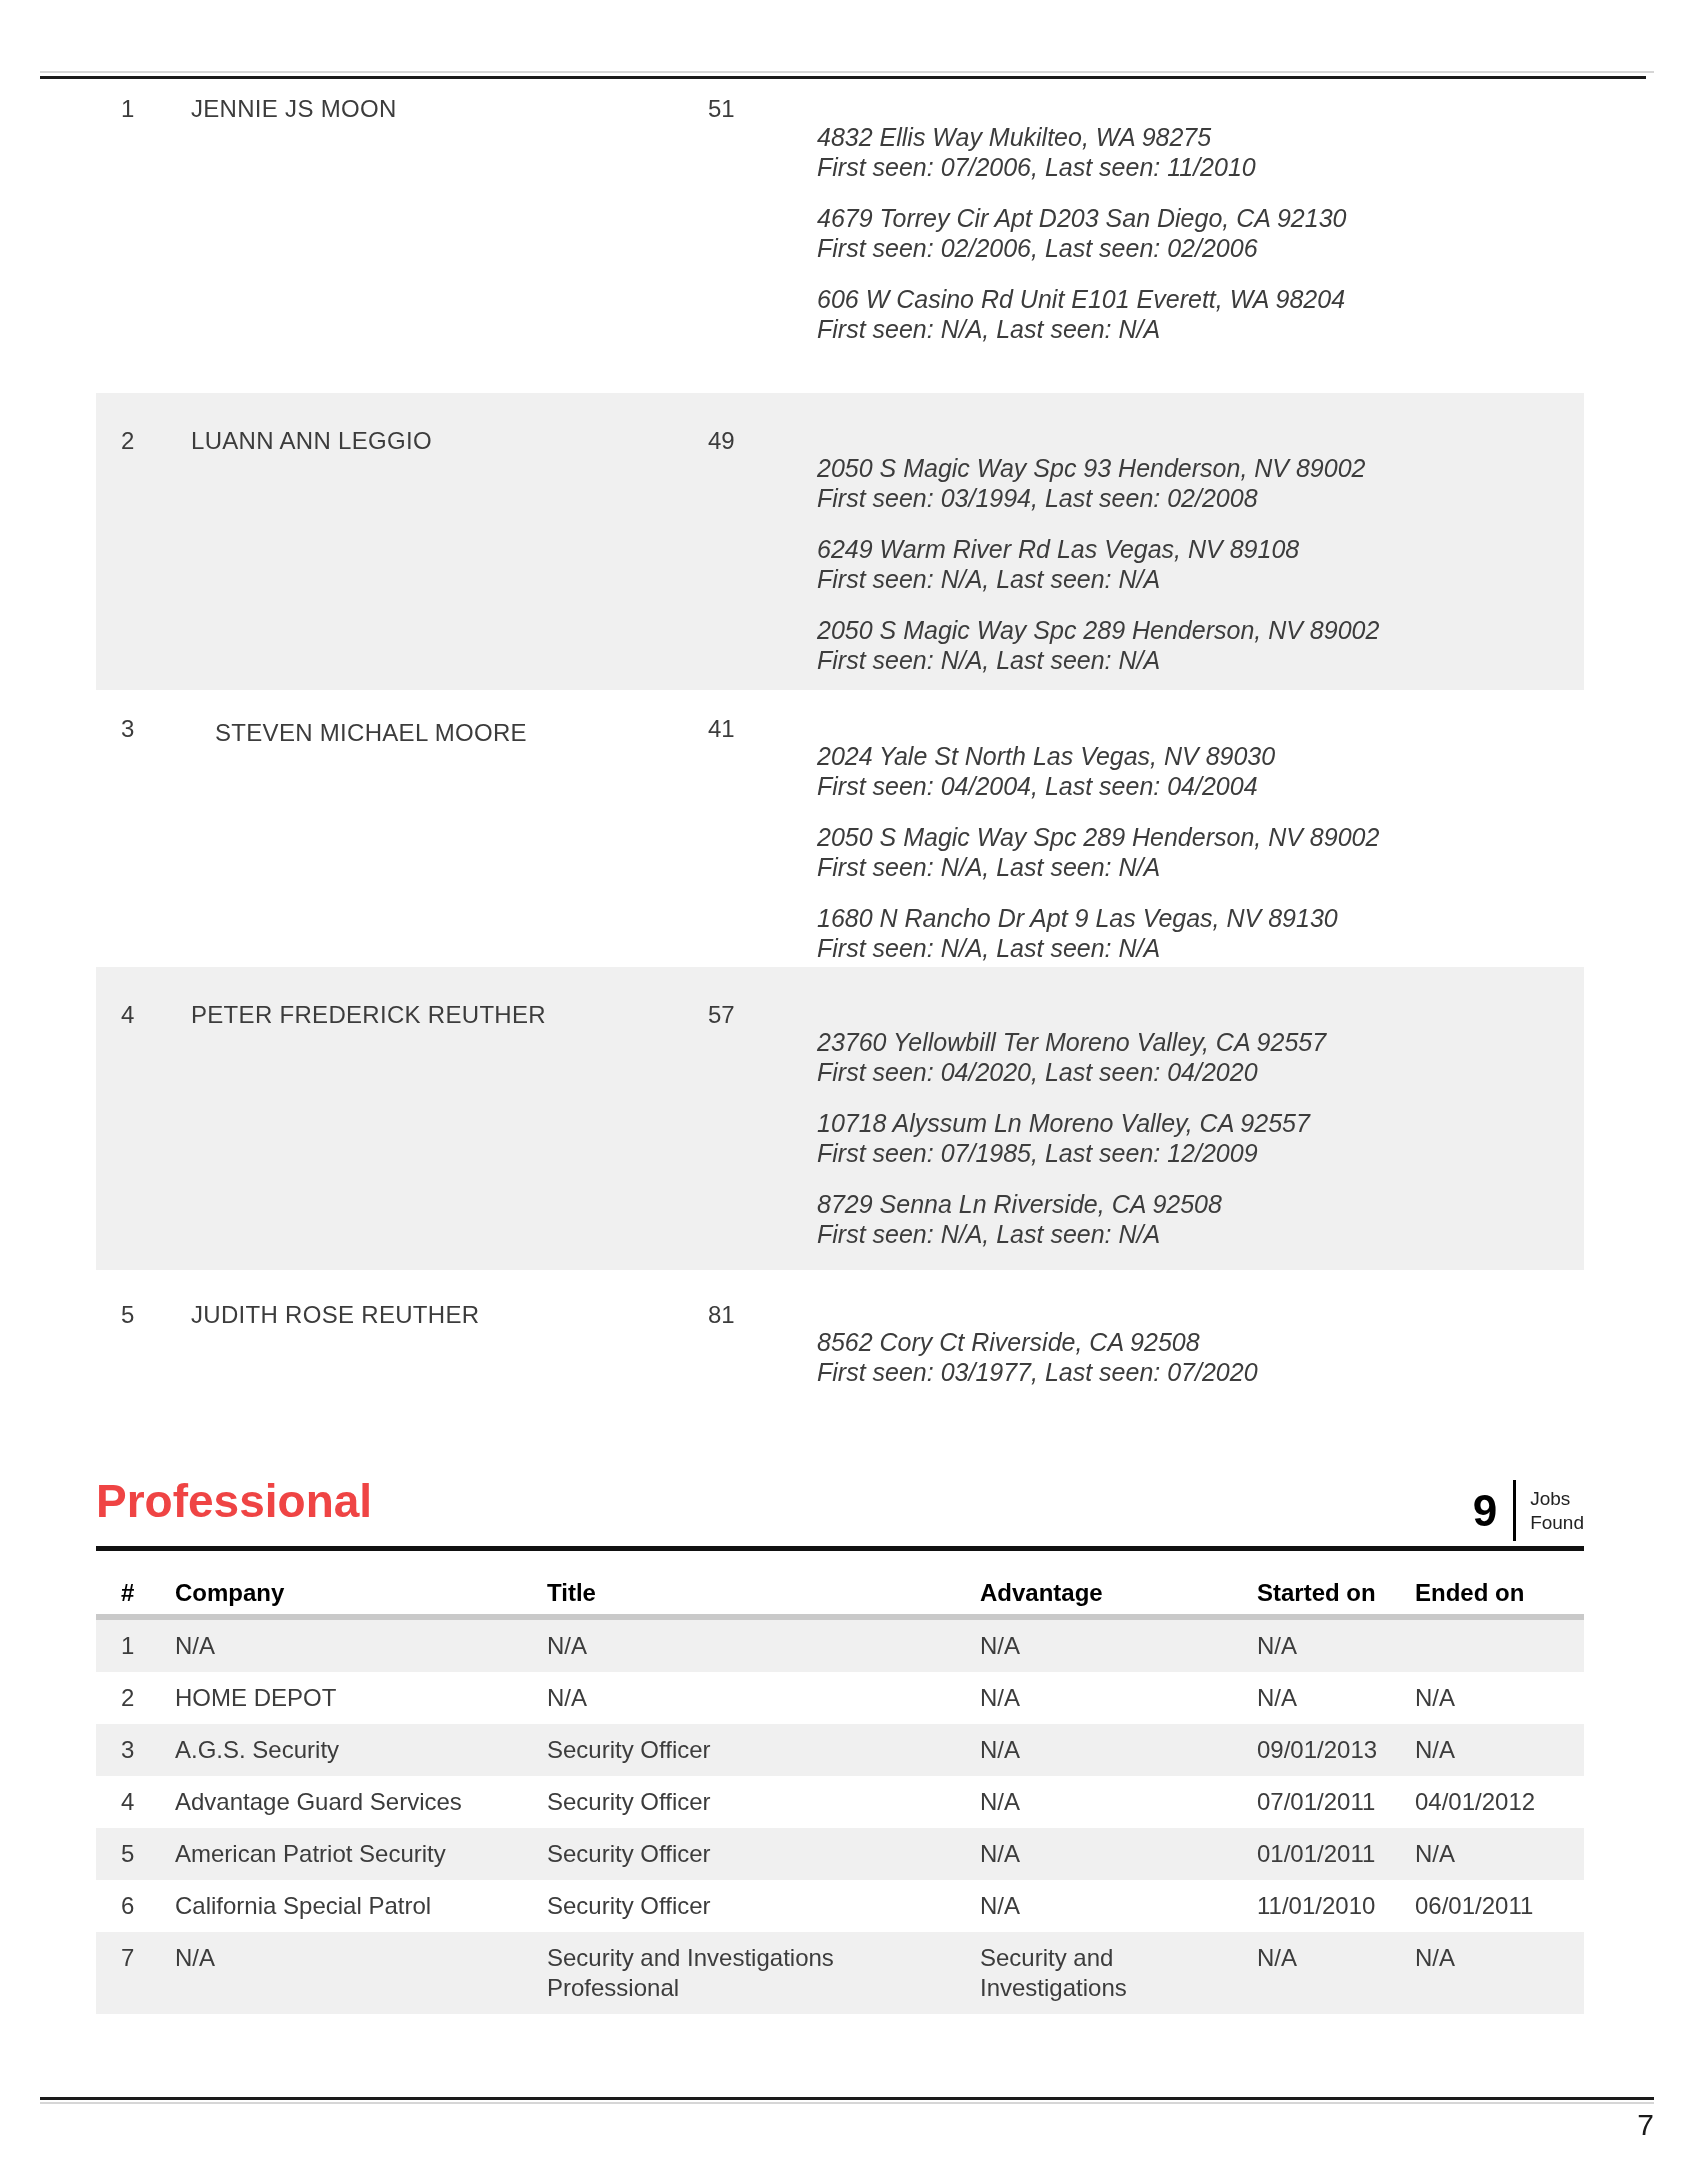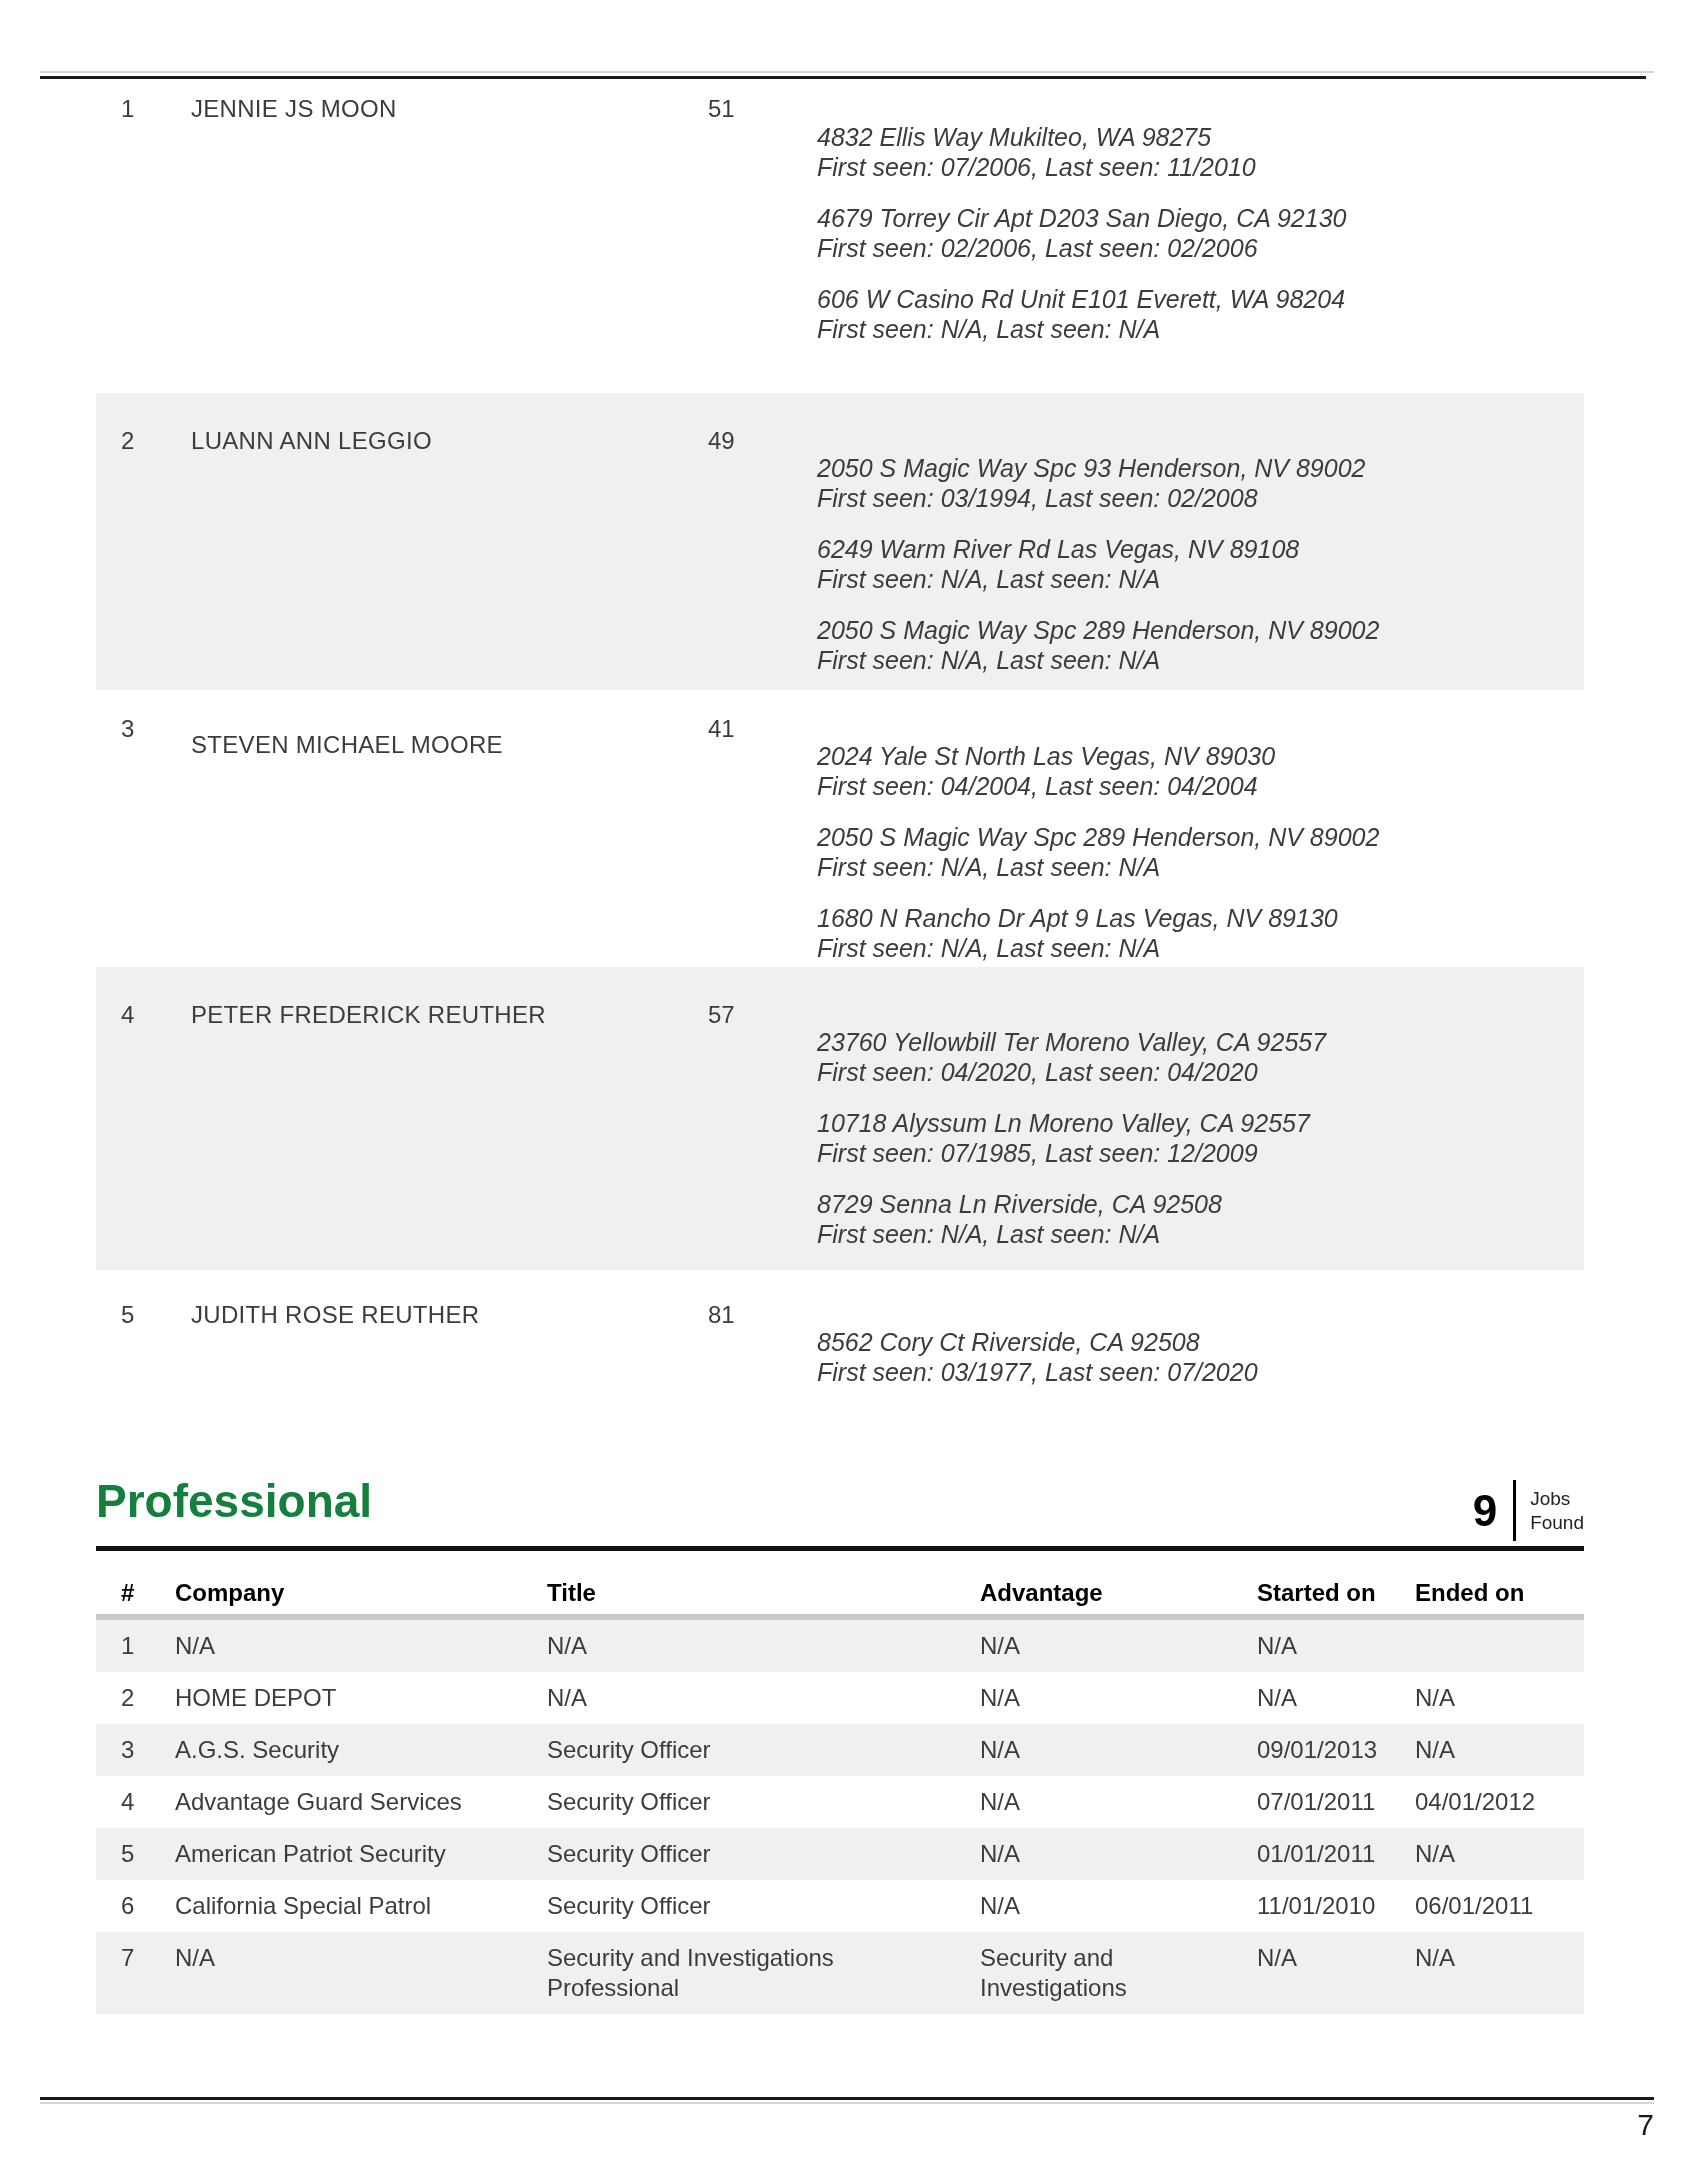--- a/index.html
+++ b/index.html
@@ -17,21 +17,21 @@
   .person-row.gray { background:#f0f0f0; }
   .p-num  { position:absolute; left:25px;  font-size:24px; line-height:30px; }
   .p-name { position:absolute; left:95px;  font-size:24px; line-height:30px; letter-spacing:0.3px; }
   .p-age  { position:absolute; left:612px; font-size:24px; line-height:30px; }
   .p-addrs{ position:absolute; left:721px; width:713px; }
   .addr-block { margin-bottom:21px; }
   .addr-line  { font-size:25px; line-height:30px;font-style:italic; }
 
   
   .prof { position:absolute; left:96px; top:1480px; width:1488px; }
-  .prof-title { position:absolute; top:-6px; left:0; font-size:46px; line-height:55px; font-weight:bold; color:#15803d; }
+  .prof-title { position:absolute; top:-6px; left:0; font-size:46px; line-height:55px; font-weight:bold; color:#ef4444; }
   .jobs-found { position:absolute; top:0; right:0; display:flex; align-items:center; }
   .jobs-count { font-size:44px; font-weight:bold; color:#000; line-height:48px; }
   .jobs-divider { width:3px; height:61px; background:#000; margin:0 14px 0 16px; }
   .jobs-label { font-size:19px; line-height:24px; color:#222; }
   .prof-topline { position:absolute; top:66px; left:0; width:100%; height:5px; background:#111; }
   .prof-grid {
     display:grid;
     grid-template-columns:79px 372px 433px 277px 158px 168px;
     width:100%;
   }
@@ -94,21 +94,21 @@
         </div>
         <div class="addr-block">
           <div class="addr-line">2050 S Magic Way Spc 289 Henderson, NV 89002</div>
           <div class="addr-line">First seen: N/A, Last seen: N/A</div>
         </div>
       </div>
     </div>
 
     <div class="person-row" style="height:277px;">
       <span class="p-num" style="top:24px;">3</span>
-      <span class="p-name" style="top:40px;">STEVEN MICHAEL MOORE</span>
+      <span class="p-name" style="top:28px;margin-left:24px;">STEVEN MICHAEL MOORE</span>
       <span class="p-age" style="top:24px;">41</span>
       <div class="p-addrs" style="top:51px;">
         <div class="addr-block">
           <div class="addr-line">2024 Yale St North Las Vegas, NV 89030</div>
           <div class="addr-line">First seen: 04/2004, Last seen: 04/2004</div>
         </div>
         <div class="addr-block">
           <div class="addr-line">2050 S Magic Way Spc 289 Henderson, NV 89002</div>
           <div class="addr-line">First seen: N/A, Last seen: N/A</div>
         </div>

